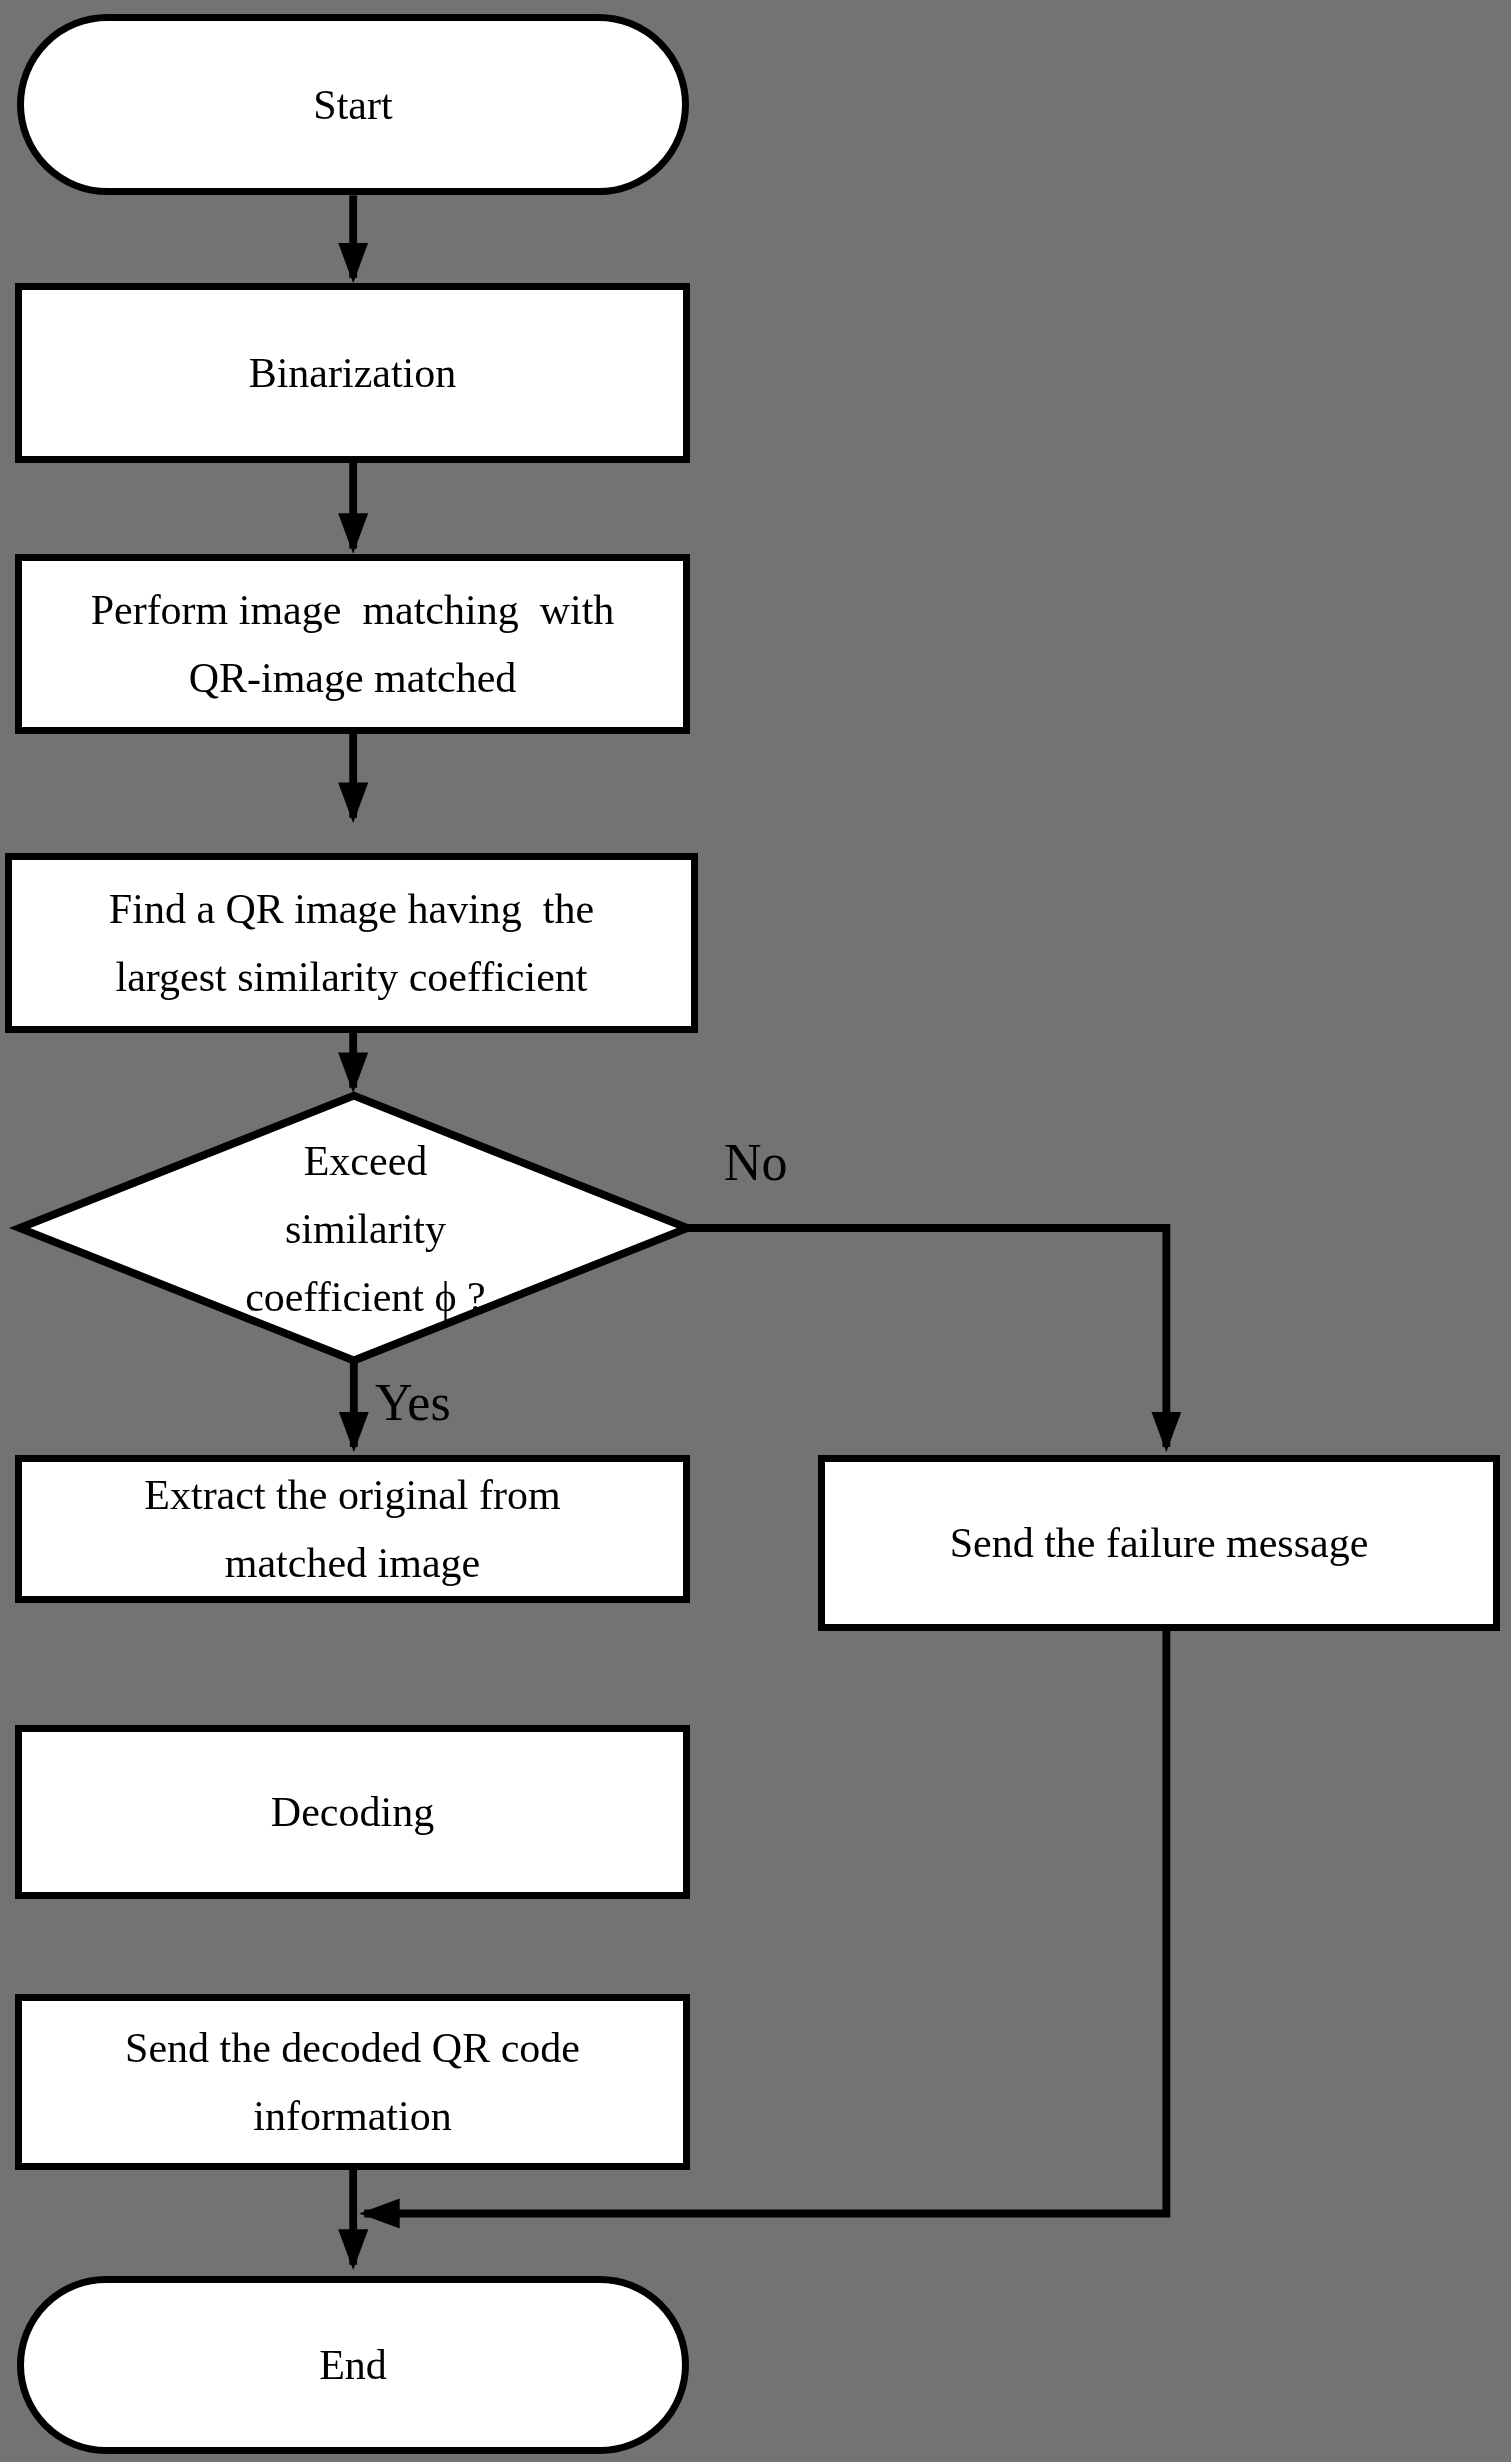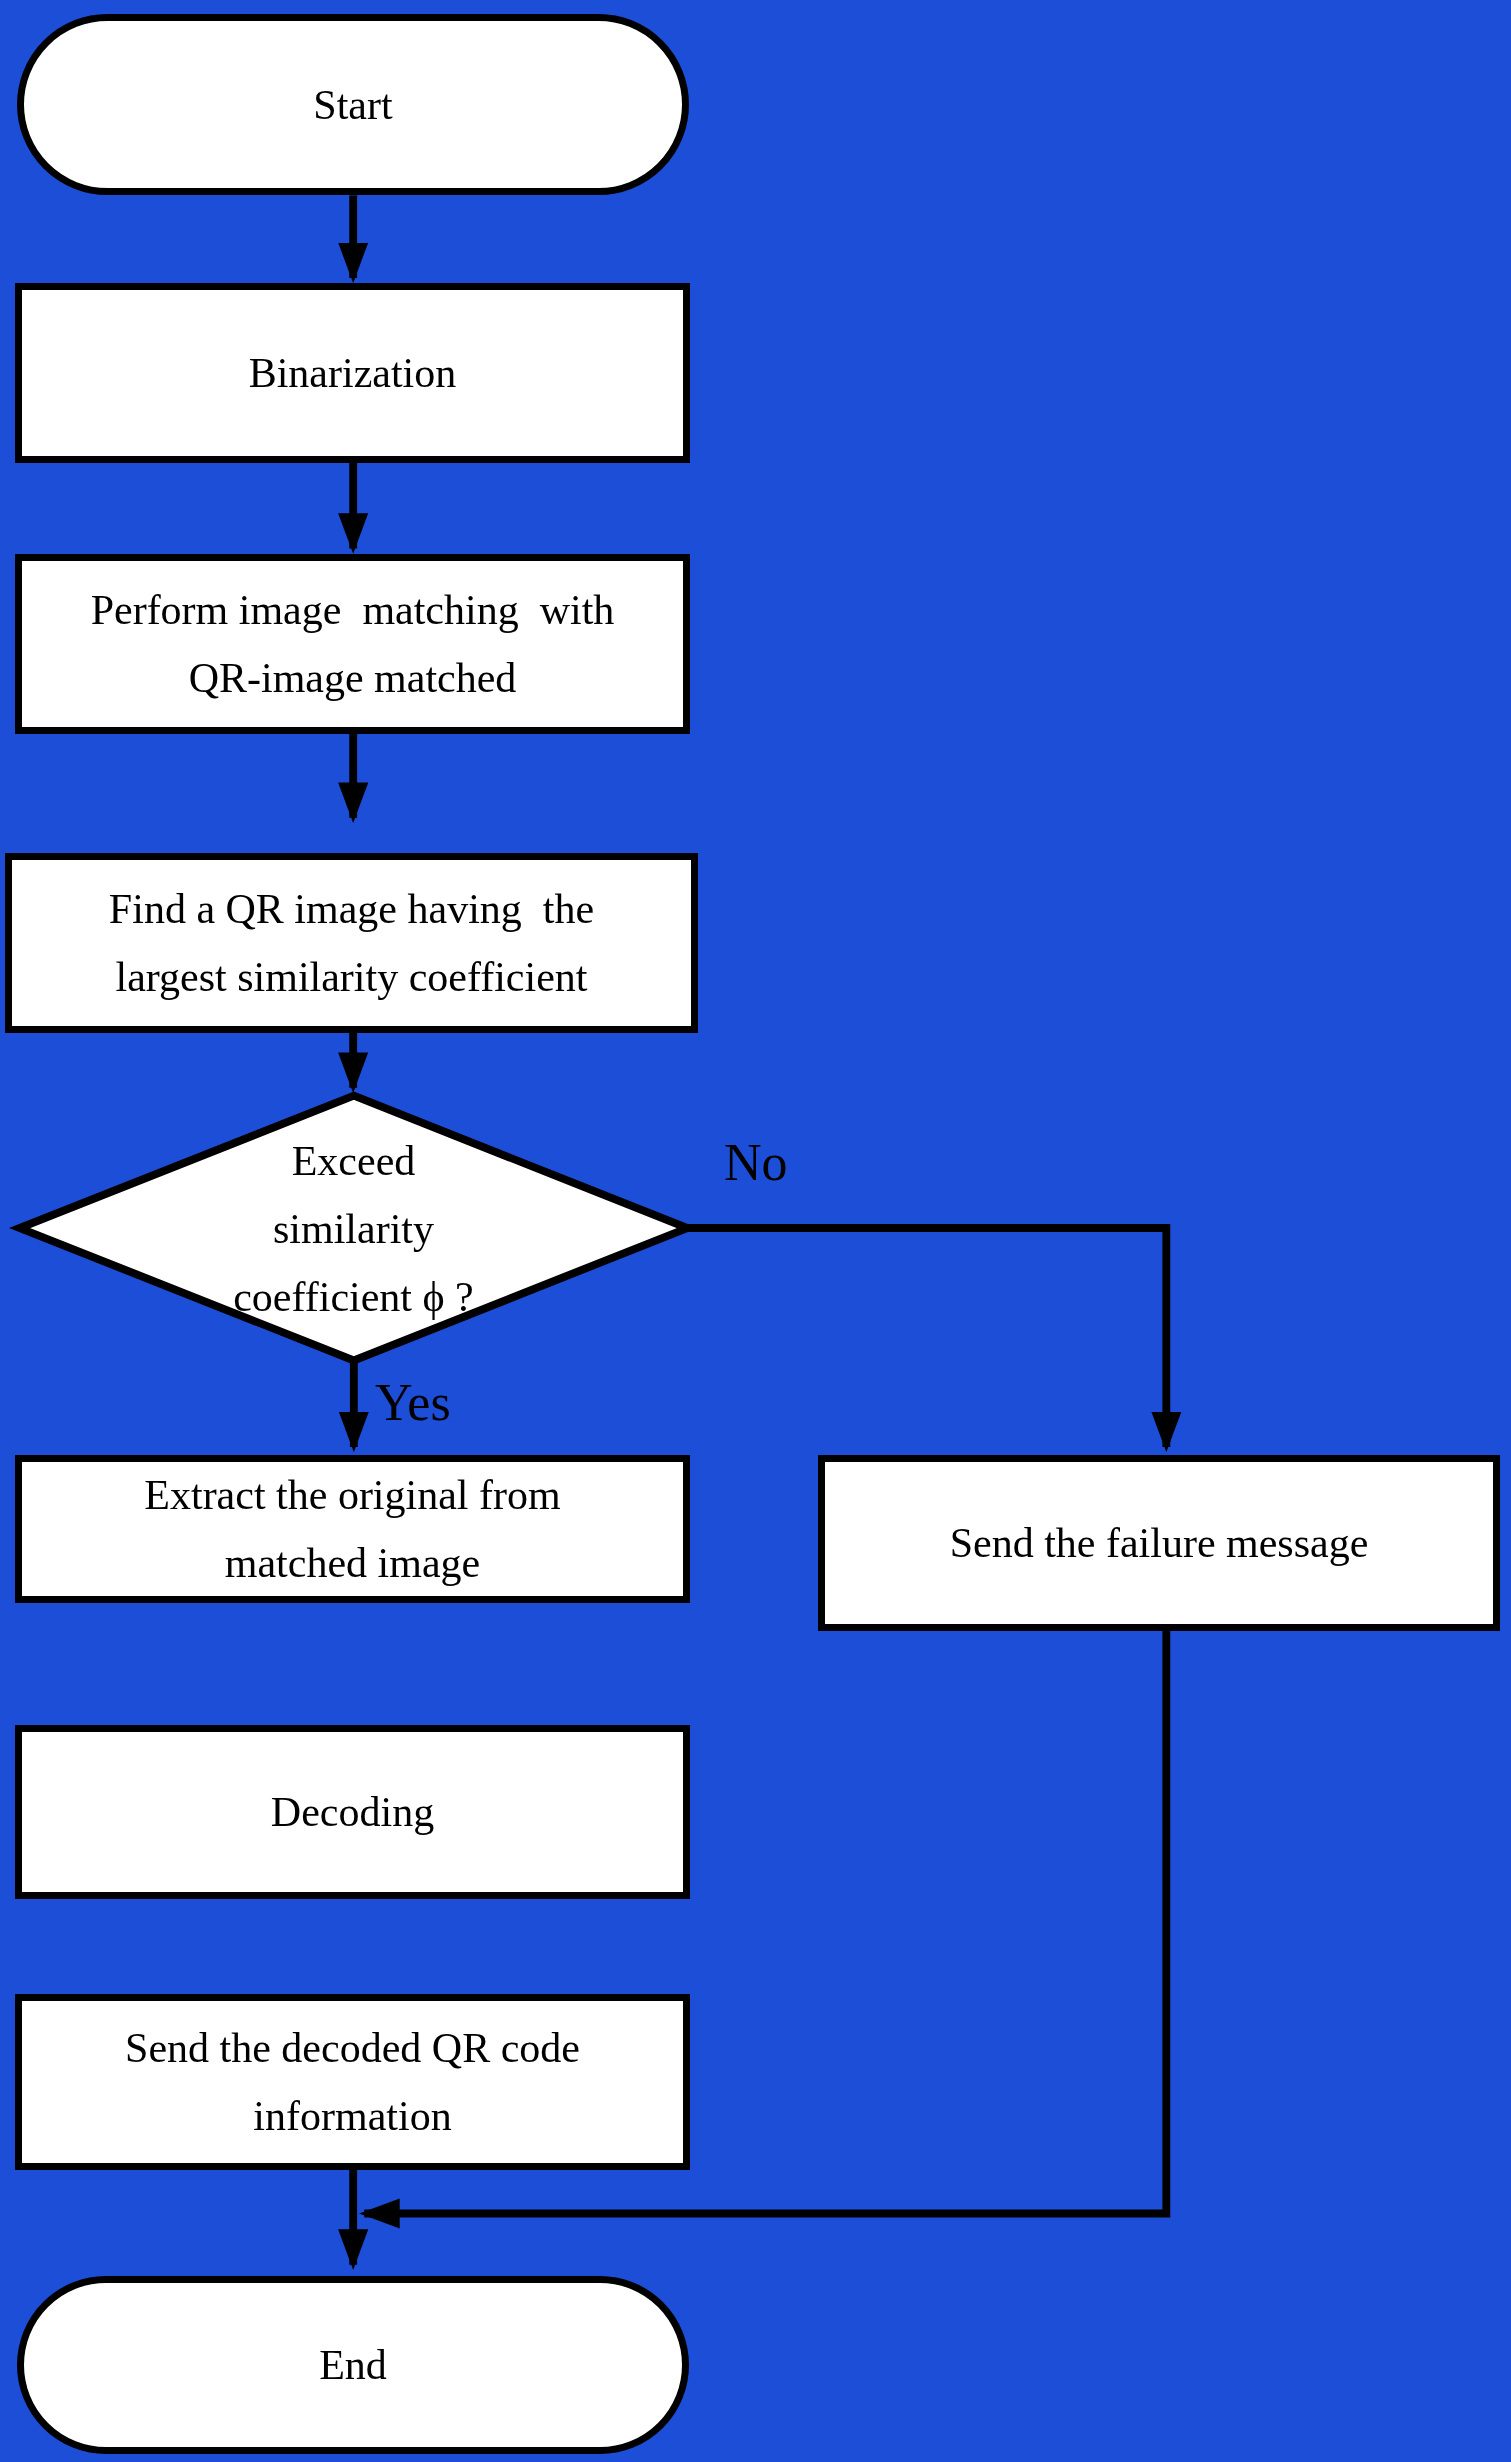--- a/index.html
+++ b/index.html
@@ -4,21 +4,21 @@
 <style>
   html, body {
     margin: 0;
     padding: 0;
     background: #ffffff;
   }
   #stage {
     position: relative;
     width: 1511px;
     height: 2462px;
-    background: #1d4ed8;
+    background: #737373;
     font-family: "Liberation Serif", "DejaVu Serif", serif;
     color: #000000;
   }
   #wires {
     position: absolute;
     left: 0;
     top: 0;
     z-index: 1;
   }
   .node {
@@ -94,21 +94,21 @@
   <div class="node" style="left:15px; top:554px; width:675px; height:180px;">
     <div class="line">Perform image  matching  with</div>
     <div class="line">QR-image matched</div>
   </div>
 
   <div class="node" style="left:5px; top:823px; width:693px; height:180px;margin-top:30px;">
     <div class="line">Find a QR image having  the</div>
     <div class="line">largest similarity coefficient</div>
   </div>
 
-  <div class="label-overlay" style="left:157px; top:1112px; width:393px; height:233px;">
+  <div class="label-overlay" style="left:169px; top:1112px; width:393px; height:233px;">
     <div class="line">Exceed</div>
     <div class="line">similarity</div>
     <div class="line">coefficient ϕ ?</div>
   </div>
 
   <div class="edge-label" style="left:724px; top:1142px;">No</div>
 
   <div class="edge-label" style="left:375px; top:1382px;">Yes</div>
 
   <div class="node" style="left:15px; top:1455px; width:675px; height:148px;">

